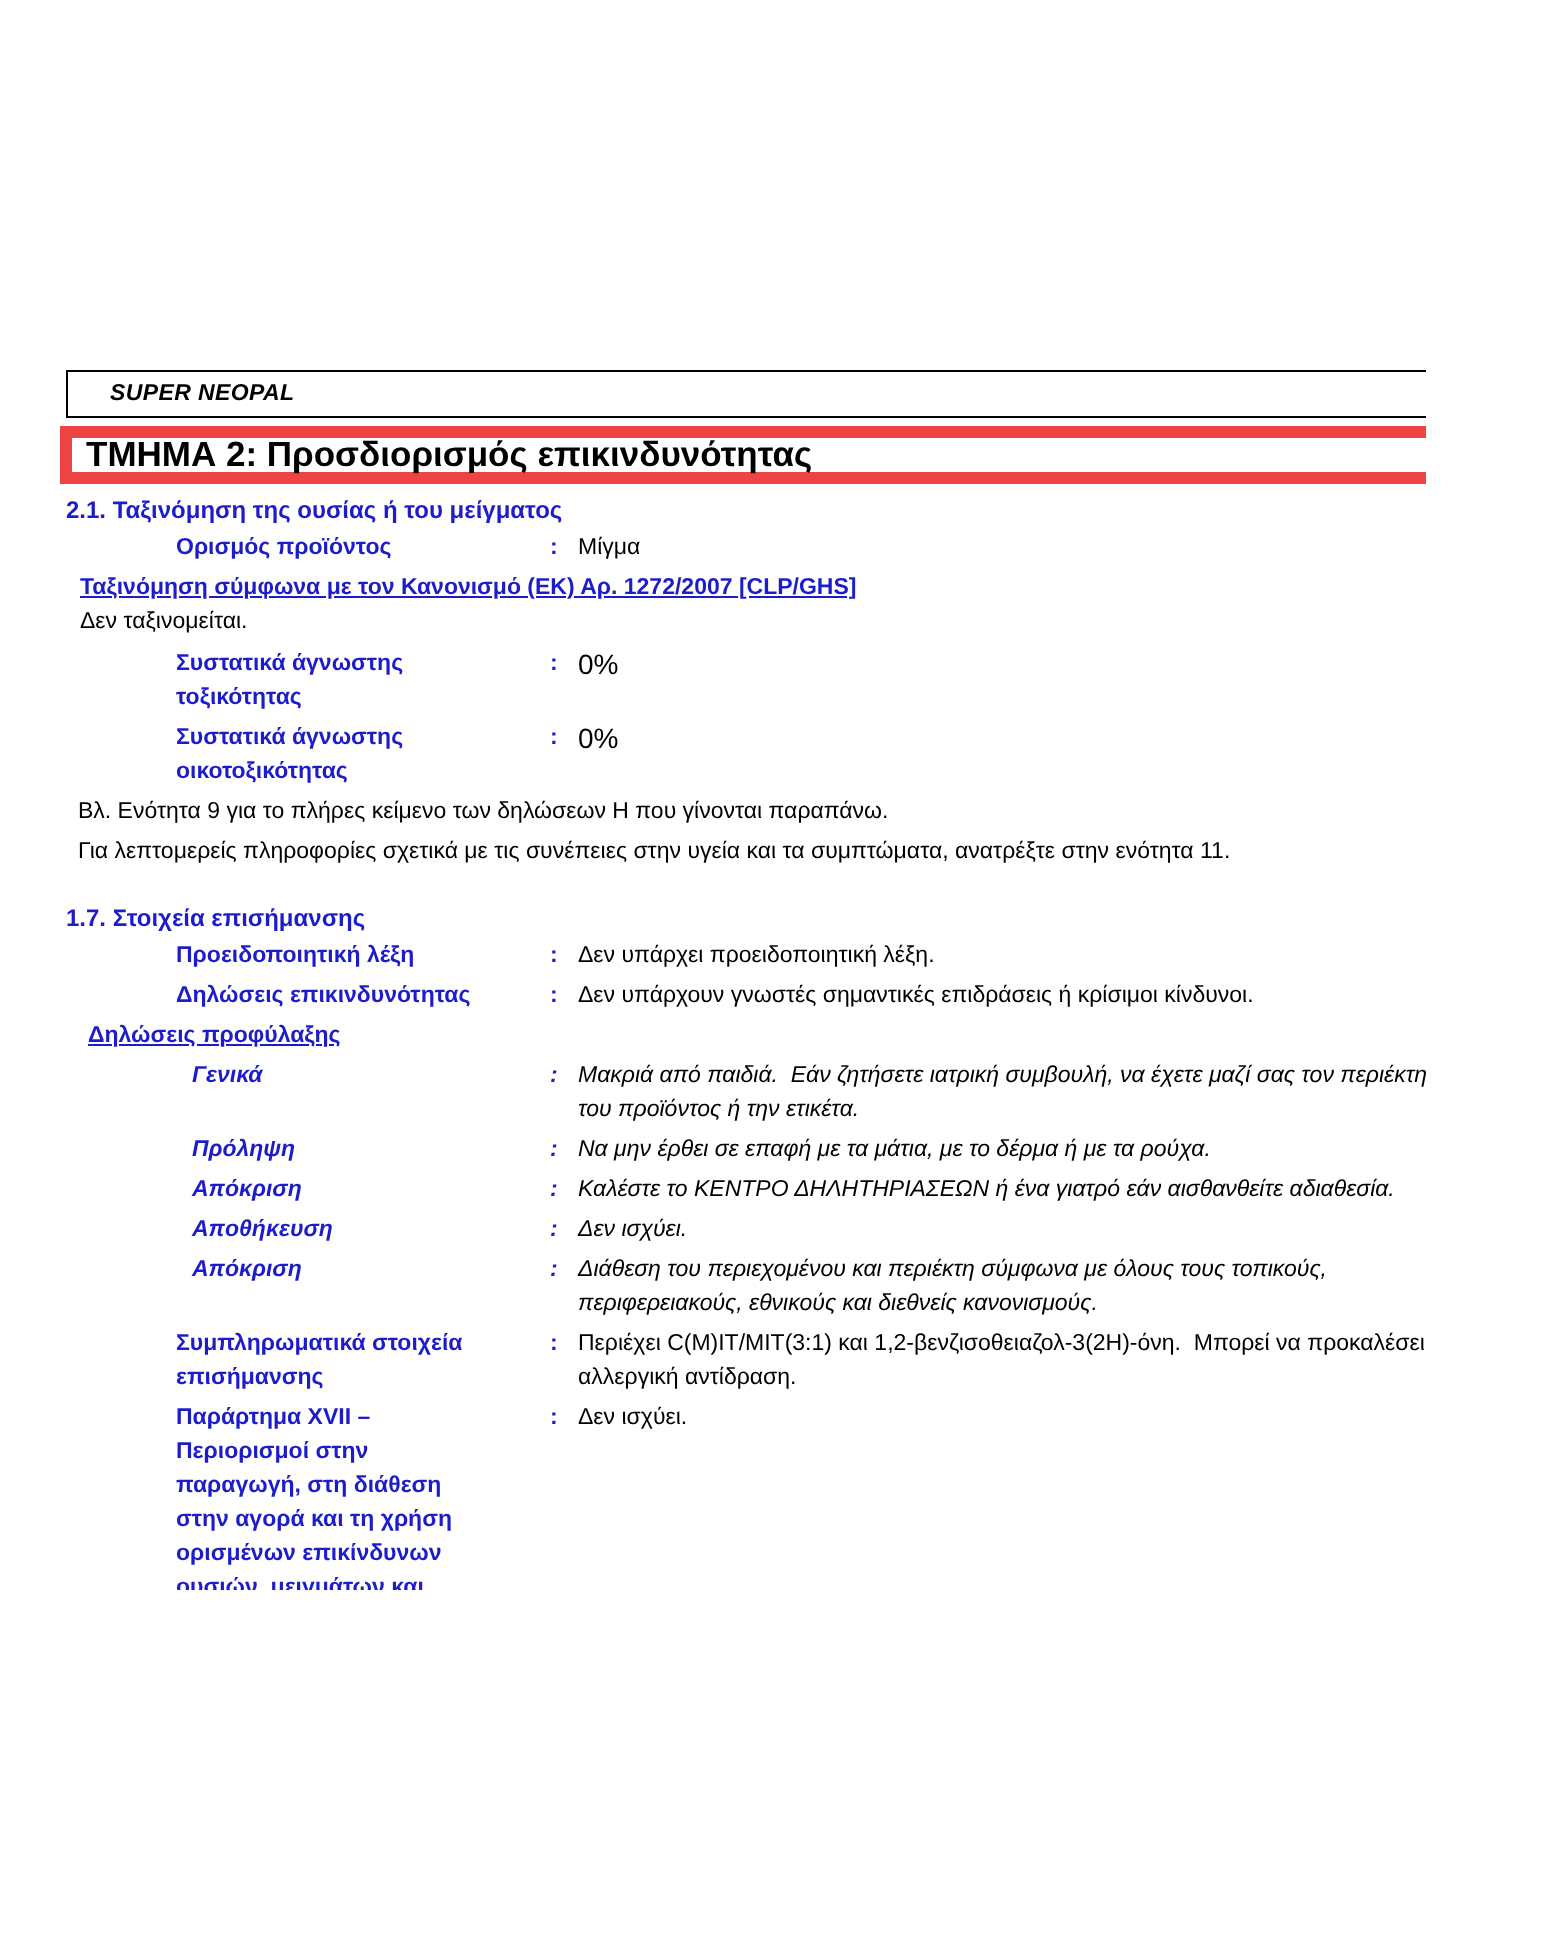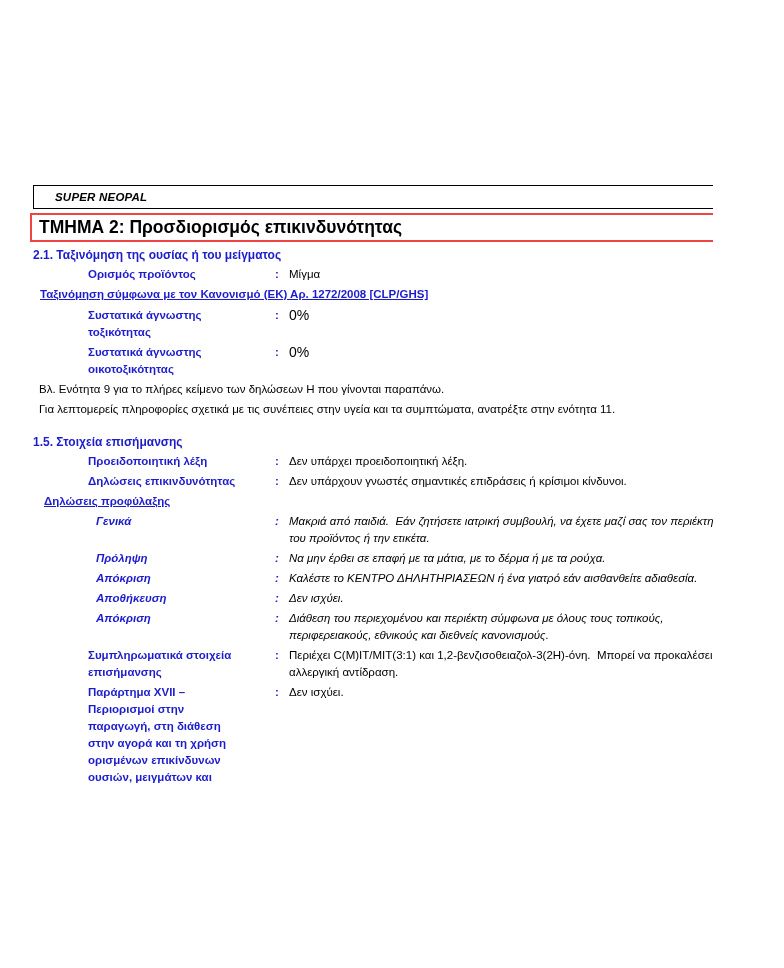--- a/index.html
+++ b/index.html
@@ -36,21 +36,21 @@
     font-weight: bold;
     font-size: 11.5px;
     padding-left: 21px;
     letter-spacing: 0.2px;
   }
   .box-gap { height: 4px; }
   .section-box {
     margin-left: 30px;
     width: 703px;
     height: 29px;
-    border: 2px solid #ef4444;
+    border: 6px solid #ef4444;
     box-sizing: border-box;
     display: flex;
     align-items: center;
   }
   .section-box-title {
     font-weight: bold;
     font-size: 17.5px;
     padding-left: 7px;
   }
 
@@ -134,41 +134,42 @@
     <div class="content">
 
       <div class="sec-heading">2.1. Ταξινόμηση της ουσίας ή του μείγματος</div>
 
       <div class="row">
         <span class="lbl">Ορισμός προϊόντος</span>
         <span class="colon">:</span>
         <span class="val">Μίγμα</span>
       </div>
 
-      <div class="sub-underlined">Ταξινόμηση σύμφωνα με τον Κανονισμό (ΕΚ) Αρ. 1272/2008 [CLP/GHS]</div>
-
+      <div class="sub-underlined">Ταξινόμηση σύμφωνα με τον Κανονισμό (ΕΚ) Αρ. 1272/2007 [CLP/GHS]</div>
+
+      <div class="plain">Δεν ταξινομείται.</div>
 
       <div class="row gap-top">
         <span class="lbl">Συστατικά άγνωστης
 τοξικότητας</span>
         <span class="colon">:</span>
         <span class="val big">0%</span>
       </div>
 
       <div class="row">
         <span class="lbl">Συστατικά άγνωστης
 οικοτοξικότητας</span>
         <span class="colon">:</span>
         <span class="val big">0%</span>
       </div>
 
       <div class="note">Βλ. Ενότητα 9 για το πλήρες κείμενο των δηλώσεων Η που γίνονται παραπάνω.</div>
       <div class="note">Για λεπτομερείς πληροφορίες σχετικά με τις συνέπειες στην υγεία και τα συμπτώματα, ανατρέξτε στην ενότητα 11.</div>
 
-      <div class="sec-heading second">1.5. Στοιχεία επισήμανσης</div>
+      <div class="sec-heading second">1.7. Στοιχεία επισήμανσης</div>
 
       <div class="row">
         <span class="lbl">Προειδοποιητική λέξη</span>
         <span class="colon">:</span>
         <span class="val">Δεν υπάρχει προειδοποιητική λέξη.</span>
       </div>
 
       <div class="row">
         <span class="lbl">Δηλώσεις επικινδυνότητας</span>
         <span class="colon">:</span>

